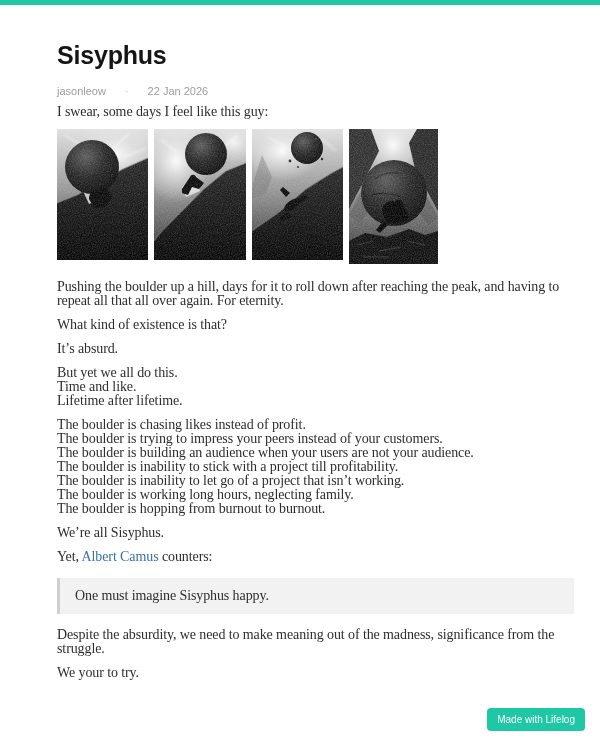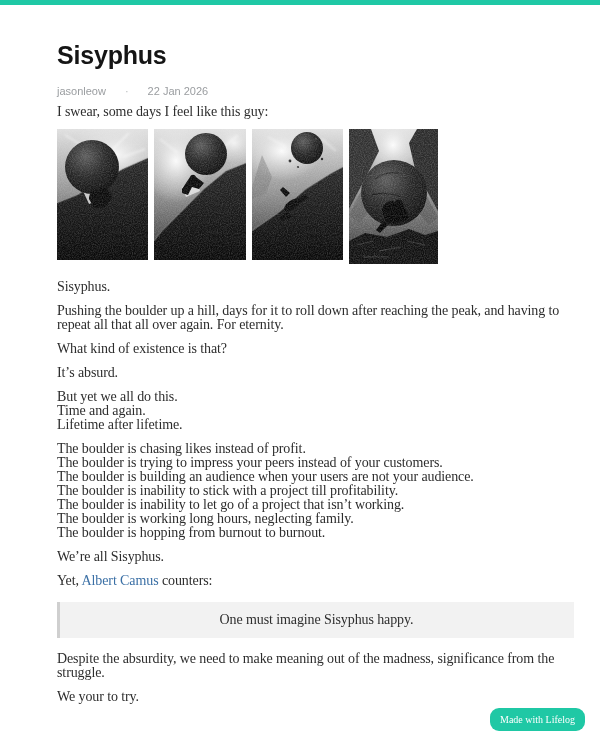--- a/index.html
+++ b/index.html
@@ -68,30 +68,30 @@
     color: var(--link);
     text-decoration: none;
     cursor: pointer;
   }
   blockquote.quote {
     margin: 14px 0 14px 0;
     padding: 11px 16px 11px 15px;
     background: var(--quote-bg);
     border-left: 3px solid var(--quote-border);
   }
-  blockquote.quote p { margin: 0; text-align: center; }
+  blockquote.quote p { margin: 0; }
   .badge {
     position: absolute;
     right: 15px; bottom: 11px;
     background: var(--accent);
     color: #ffffff;
-    font-family: Liberation Serif, serif;
+    font-family: Liberation Sans, sans-serif;
     font-size: 10px;
     padding: 6px 10px;
-    border-radius: 9px;
+    border-radius: 4px;
     cursor: pointer;
   }
 </style>
 </head>
 <body>
 
 <svg width="0" height="0" style="position:absolute" aria-hidden="true">
   <defs>
     <linearGradient id="skyG" x1="0" y1="0" x2="0" y2="1">
       <stop offset="0" stop-color="#e0e0e0"></stop>
@@ -209,26 +209,25 @@
         <g stroke="#6a6a6a" stroke-opacity="0.45" stroke-width="1">
           <line x1="8" y1="116" x2="24" y2="112"></line>
             <line x1="30" y1="122" x2="52" y2="118"></line>
           <line x1="58" y1="112" x2="76" y2="116"></line>
             <line x1="14" y1="128" x2="40" y2="128"></line>
         </g>
         <rect width="89" height="135" filter="url(#grainF)" opacity="0.45"></rect>
       </svg>
     </div>
 
-    <p>Sisyphus.</p>
     <p>Pushing the boulder up a hill, days for it to roll down after reaching the peak, and having to repeat all that all over again. For eternity.</p>
     <p>What kind of existence is that?</p>
     <p>It’s absurd.</p>
     <p>But yet we all do this.
-Time and again.
+Time and like.
 Lifetime after lifetime.</p>
     <p>The boulder is chasing likes instead of profit.
 The boulder is trying to impress your peers instead of your customers.
 The boulder is building an audience when your users are not your audience.
 The boulder is inability to stick with a project till profitability.
 The boulder is inability to let go of a project that isn’t working.
 The boulder is working long hours, neglecting family.
 The boulder is hopping from burnout to burnout.</p>
     <p>We’re all Sisyphus.</p>
 

